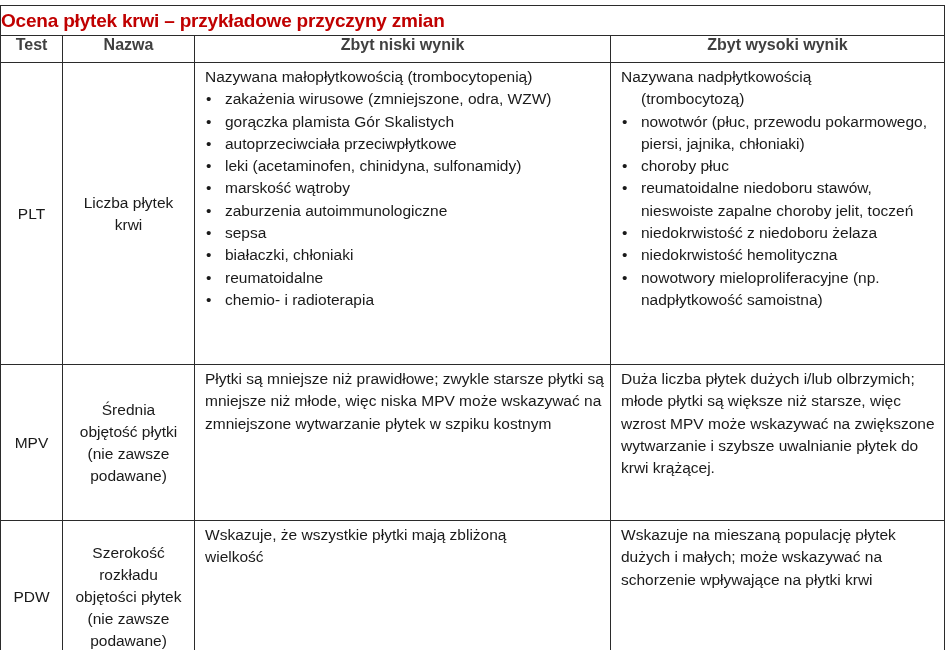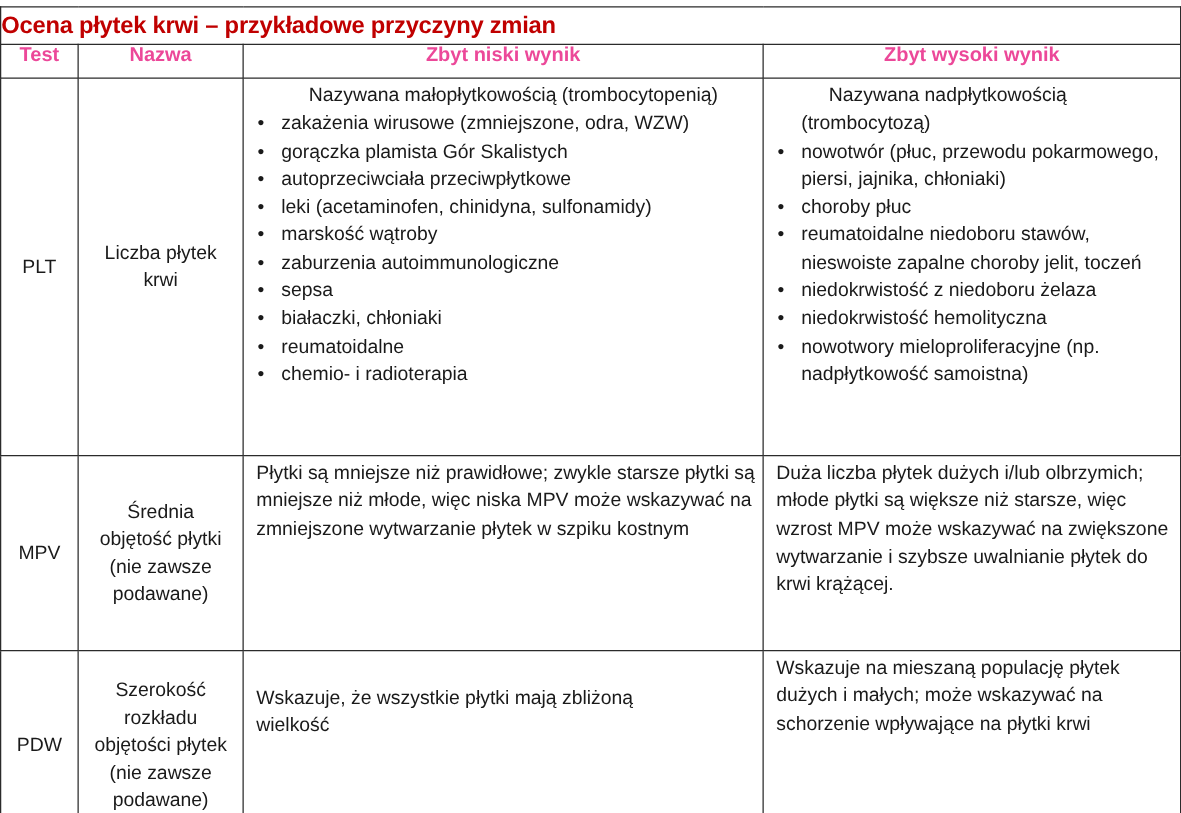--- a/index.html
+++ b/index.html
@@ -23,42 +23,42 @@
       font-weight: bold;
       font-size: 19px;
       letter-spacing: -0.2px;
     }
     .hdr th {
       height: 27px;
       font-size: 16px;
       font-weight: bold;
       text-align: center;
       vertical-align: middle;
-      color: #ec4899;
+      color: #404040;
     }
     .col-test { width: 62px; }
     .col-name { width: 132px; }
     .col-low { width: 416px; }
     .col-high { width: 334px; }
     .c-test, .c-name {
       text-align: center;
       vertical-align: middle !important;
       font-size: 15.5px;
       line-height: 22px;
       padding: 0 3px;
     }
     .c-text {
       font-size: 15.5px;
       line-height: 22.3px;
       padding: 3px 6px 4px 10px;
     }
     .row-plt td { height: 302px; }
     .row-mpv td { height: 156px; }
     .row-pdw td { height: 152px; }
-    .intro { display: block; margin-left: 42px; }
+    .intro { display: block; }
     ul.bullets { list-style: none; }
     ul.bullets li {
       position: relative;
       padding-left: 20px;
     }
     ul.bullets li .bullet {
       position: absolute;
       left: 1px;
       top: 0;
       width: 14px;
@@ -129,19 +129,19 @@
       <td class="c-text">Płytki są mniejsze niż prawidłowe; zwykle starsze płytki są mniejsze niż młode, więc niska MPV może wskazywać na zmniejszone wytwarzanie płytek w szpiku kostnym</td>
       <td class="c-text">Duża liczba płytek dużych i/lub olbrzymich; młode płytki są większe niż starsze, więc wzrost MPV może wskazywać na zwiększone wytwarzanie i szybsze uwalnianie płytek do krwi krążącej.</td>
     </tr>
 
     <tr class="row-pdw">
       <td class="c-test">PDW</td>
       <td class="c-name">
         <span style="display:inline-block; width:124px;">Szerokość rozkładu objętości płytek (nie zawsze podawane)</span>
       </td>
       <td class="c-text">
-        <span style="display:block; width:345px;margin-top:24px;">Wskazuje, że wszystkie płytki mają zbliżoną wielkość</span>
+        <span style="display:block; width:345px;">Wskazuje, że wszystkie płytki mają zbliżoną wielkość</span>
       </td>
       <td class="c-text">Wskazuje na mieszaną populację płytek dużych i małych; może wskazywać na schorzenie wpływające na płytki krwi</td>
     </tr>
   </tbody>
     </table>
 </div>
 
 </body></html>

